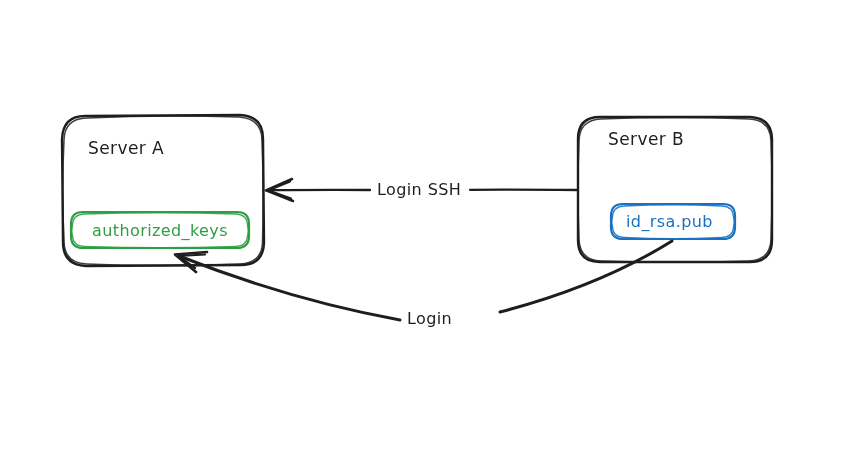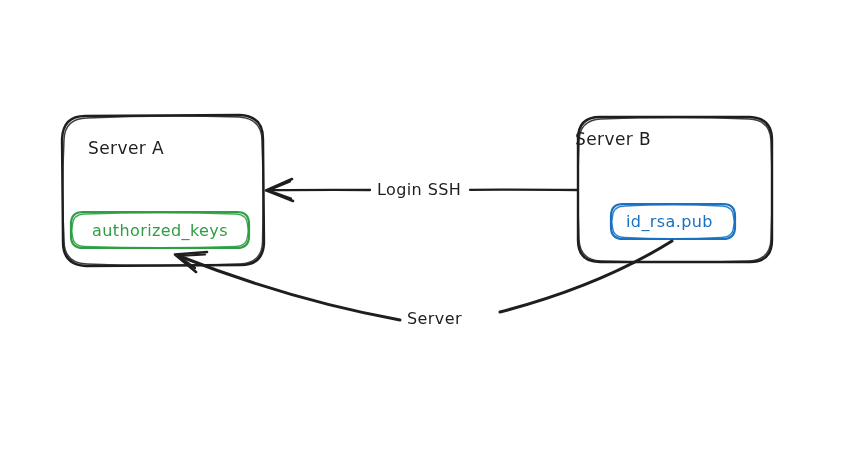--- a/index.html
+++ b/index.html
@@ -42,21 +42,21 @@
   }
   .chip-text.green { color: #2f9e44; text-align: right; }
   .chip-text.blue  { color: #1971c2; }
   .edge-label {
     font-size: 16px;
     color: #1e1e1e;
     background: #ffffff;
     padding: 0 5px;
   }
   #title-a   { left: 88px;  top: 138px; }
-  #title-b   { left: 575px; top: 129px; }
+  #title-b   { left: 608px; top: 129px; }
   #chip-a-tx { left: 92px;  top: 221px; }
   #chip-b-tx { left: 626px; top: 212px; }
   #lbl-login { left: 372px; top: 180px; }
   #lbl-store { left: 402px; top: 309px; }
 </style>
 </head>
 <body>
 
 <div id="canvas">
 
@@ -120,15 +120,15 @@
   <div class="label node-title" id="title-a">Server A</div>
 
   <div class="label node-title" id="title-b">Server B</div>
 
   <div class="label chip-text green" id="chip-a-tx">authorized_keys</div>
 
   <div class="label edge-label" id="lbl-login">Login SSH</div>
 
   <div class="label chip-text blue" id="chip-b-tx">id_rsa.pub</div>
 
-  <div class="label edge-label" id="lbl-store">Server</div>
+  <div class="label edge-label" id="lbl-store">Login</div>
 
 </div>
 
 </body></html>

